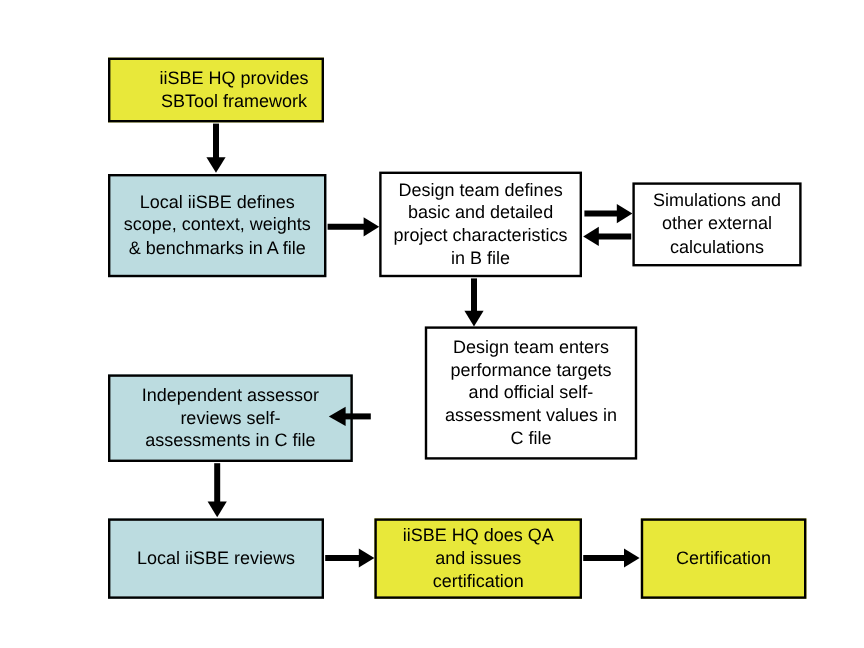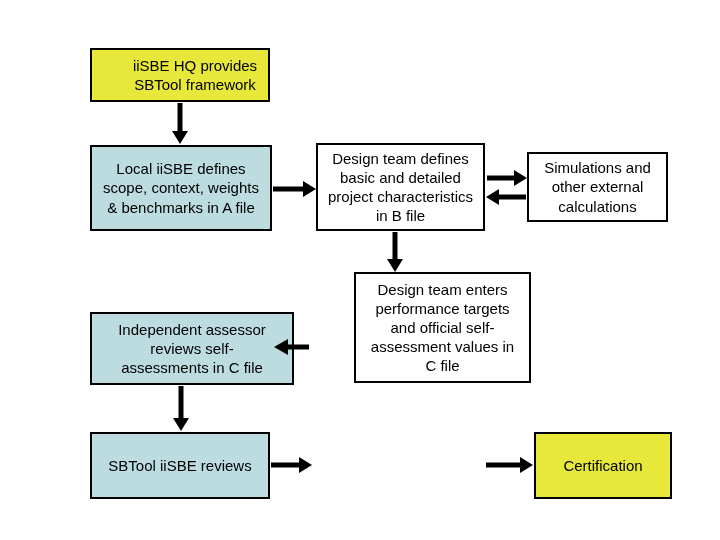--- a/index.html
+++ b/index.html
@@ -84,21 +84,24 @@
 other external
 calculations</div>
   <div class="box white b-design-ent">Design team enters
 performance targets
 and official self-
 assessment values in
 C file</div>
   <div class="box blue b-assessor">Independent assessor
 reviews self-
 assessments in C file</div>
-  <div class="box blue b-local-rev">SBTool iiSBE reviews</div>
+  <div class="box blue b-local-rev">Local iiSBE reviews</div>
+  <div class="box yellow b-qa">iiSBE HQ does QA
+and issues
+certification</div>
   <div class="box yellow b-cert">Certification</div>
 
   <svg class="arrows" viewBox="0 0 720 540" xmlns="http://www.w3.org/2000/svg">
     <g>
       <line x1="180" y1="103" x2="180" y2="133"></line>
       <polygon points="172,131 188,131 180,144"></polygon>
     </g>
     <g>
       <line x1="273" y1="189" x2="304" y2="189"></line>
       <polygon points="303,181 303,197 316,189"></polygon>

